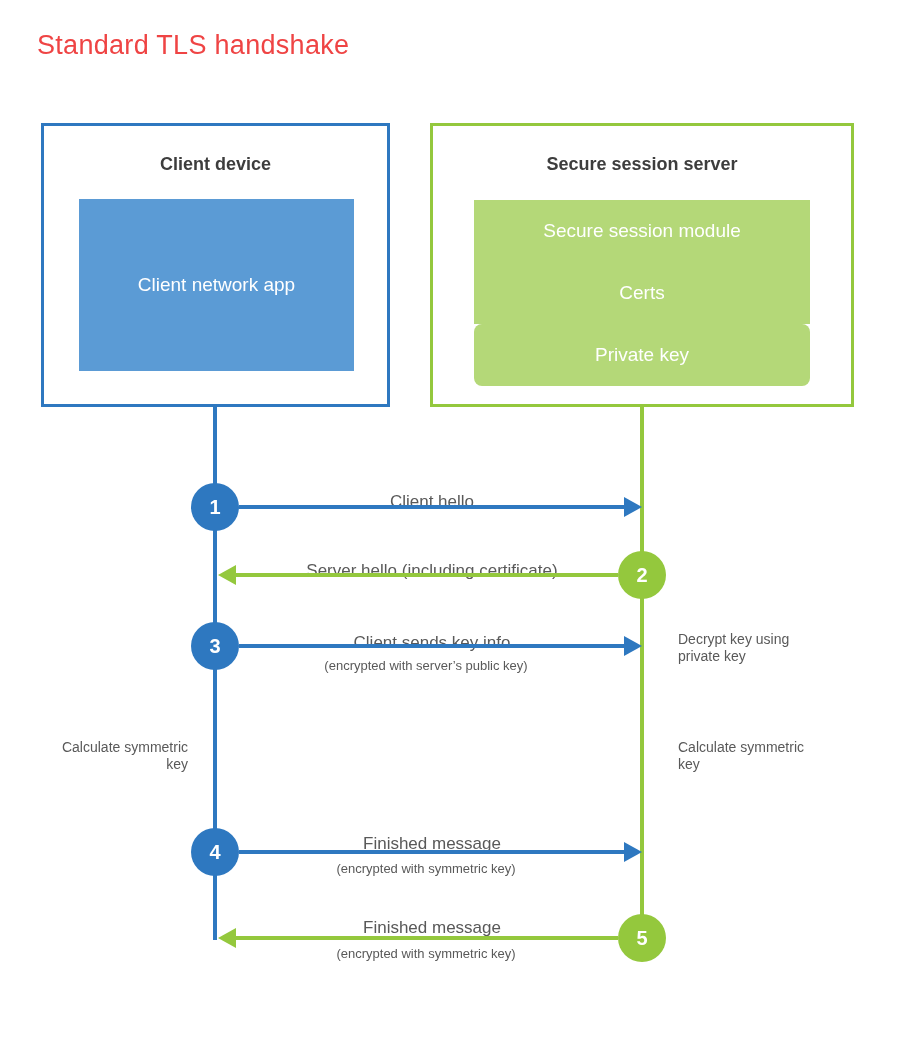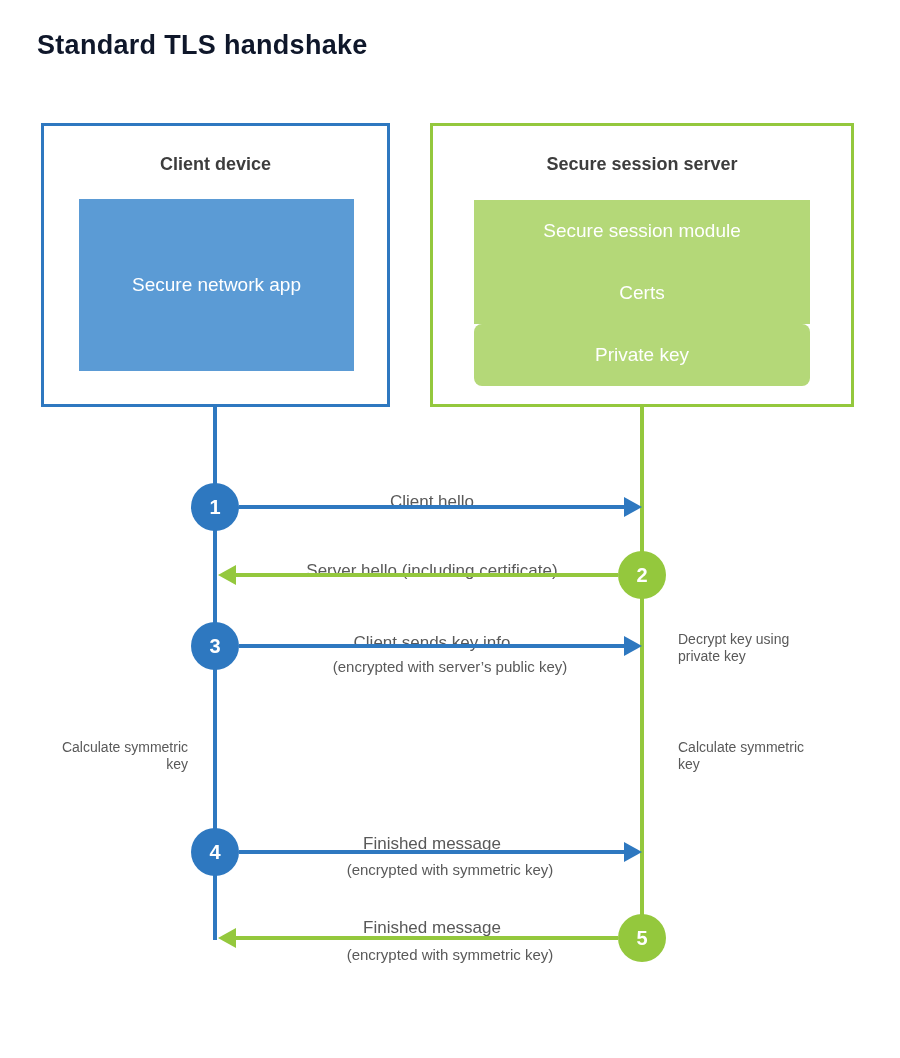--- a/index.html
+++ b/index.html
@@ -11,22 +11,22 @@
     background: #ffffff;
     overflow: hidden;
   }
 
   
   .diagram-title {
     position: absolute;
     left: 37px;
     top: 30px;
     font-size: 27px;
-    font-weight: 700;
-    color: #0f172a;
+    font-weight: 400;
+    color: #ef4444;
     letter-spacing: 0.3px;
   }
 
   
   .entity-box {
     position: absolute;
     top: 123px;
     background: #ffffff;
     box-sizing: border-box;
   }
@@ -154,24 +154,24 @@
     left: 240px;
     width: 384px;
     text-align: center;
     font-size: 17px;
     color: #595959;
     z-index: 2;
     margin-top: 12px;
   }
   .msg-sub {
     position: absolute;
-    left: 258px;
+    left: 234px;
     width: 384px;
     text-align: center;
-    font-size: 15px;
+    font-size: 13px;
     color: #595959;
     z-index: 2;
   }
   .l1 { top: 480px; }
   .l2 { top: 549px; }
   .l3 { top: 621px; }
   .s3 { top: 658px; }
   .l4 { top: 822px; }
   .s4 { top: 861px; }
   .l5 { top: 906px; }
@@ -191,21 +191,21 @@
 </head>
 <body>
 
 <div class="canvas">
 
   <div class="diagram-title">Standard TLS handshake</div>
 
   <div class="entity-box client-box">
     <div class="box-title">Client device</div>
     <div class="app-box">
-      <span>Secure network app</span>
+      <span>Client network app</span>
     </div>
   </div>
 
   <div class="entity-box server-box">
     <div class="box-title">Secure session server</div>
     <div class="module-bar m0">
       <span>Secure session module</span>
     </div>
     <div class="module-bar m1">
       <span>Certs</span>

